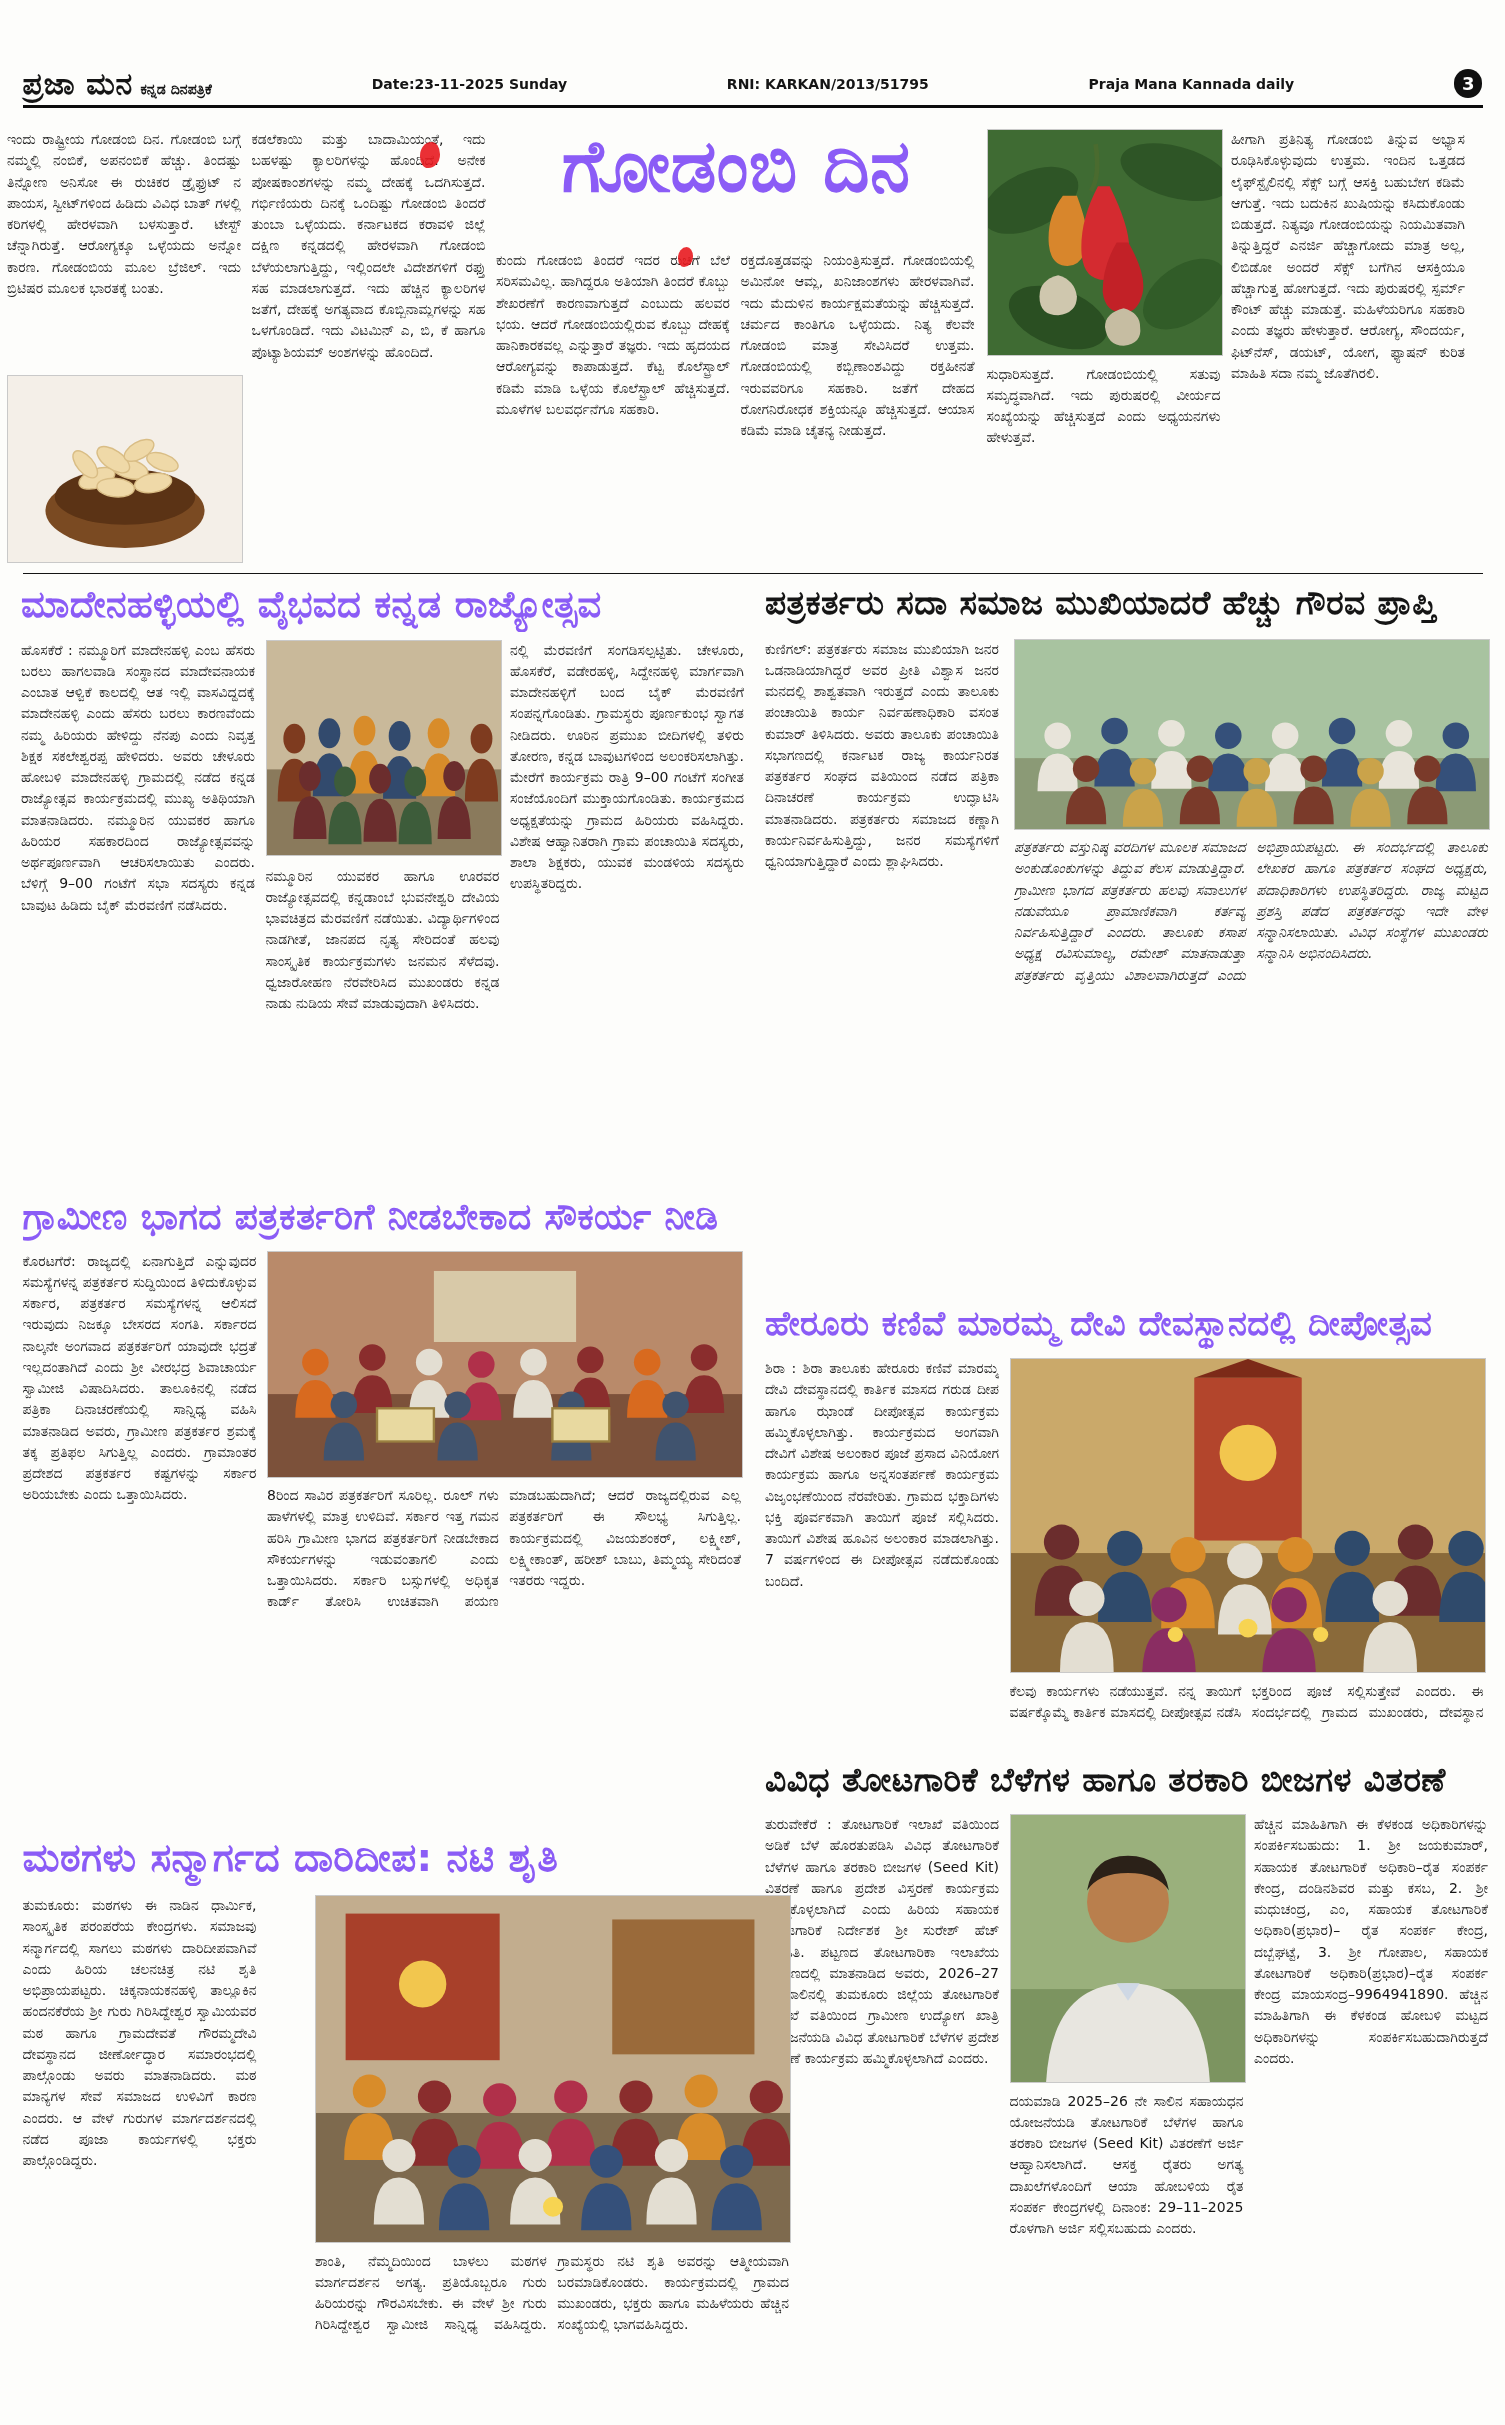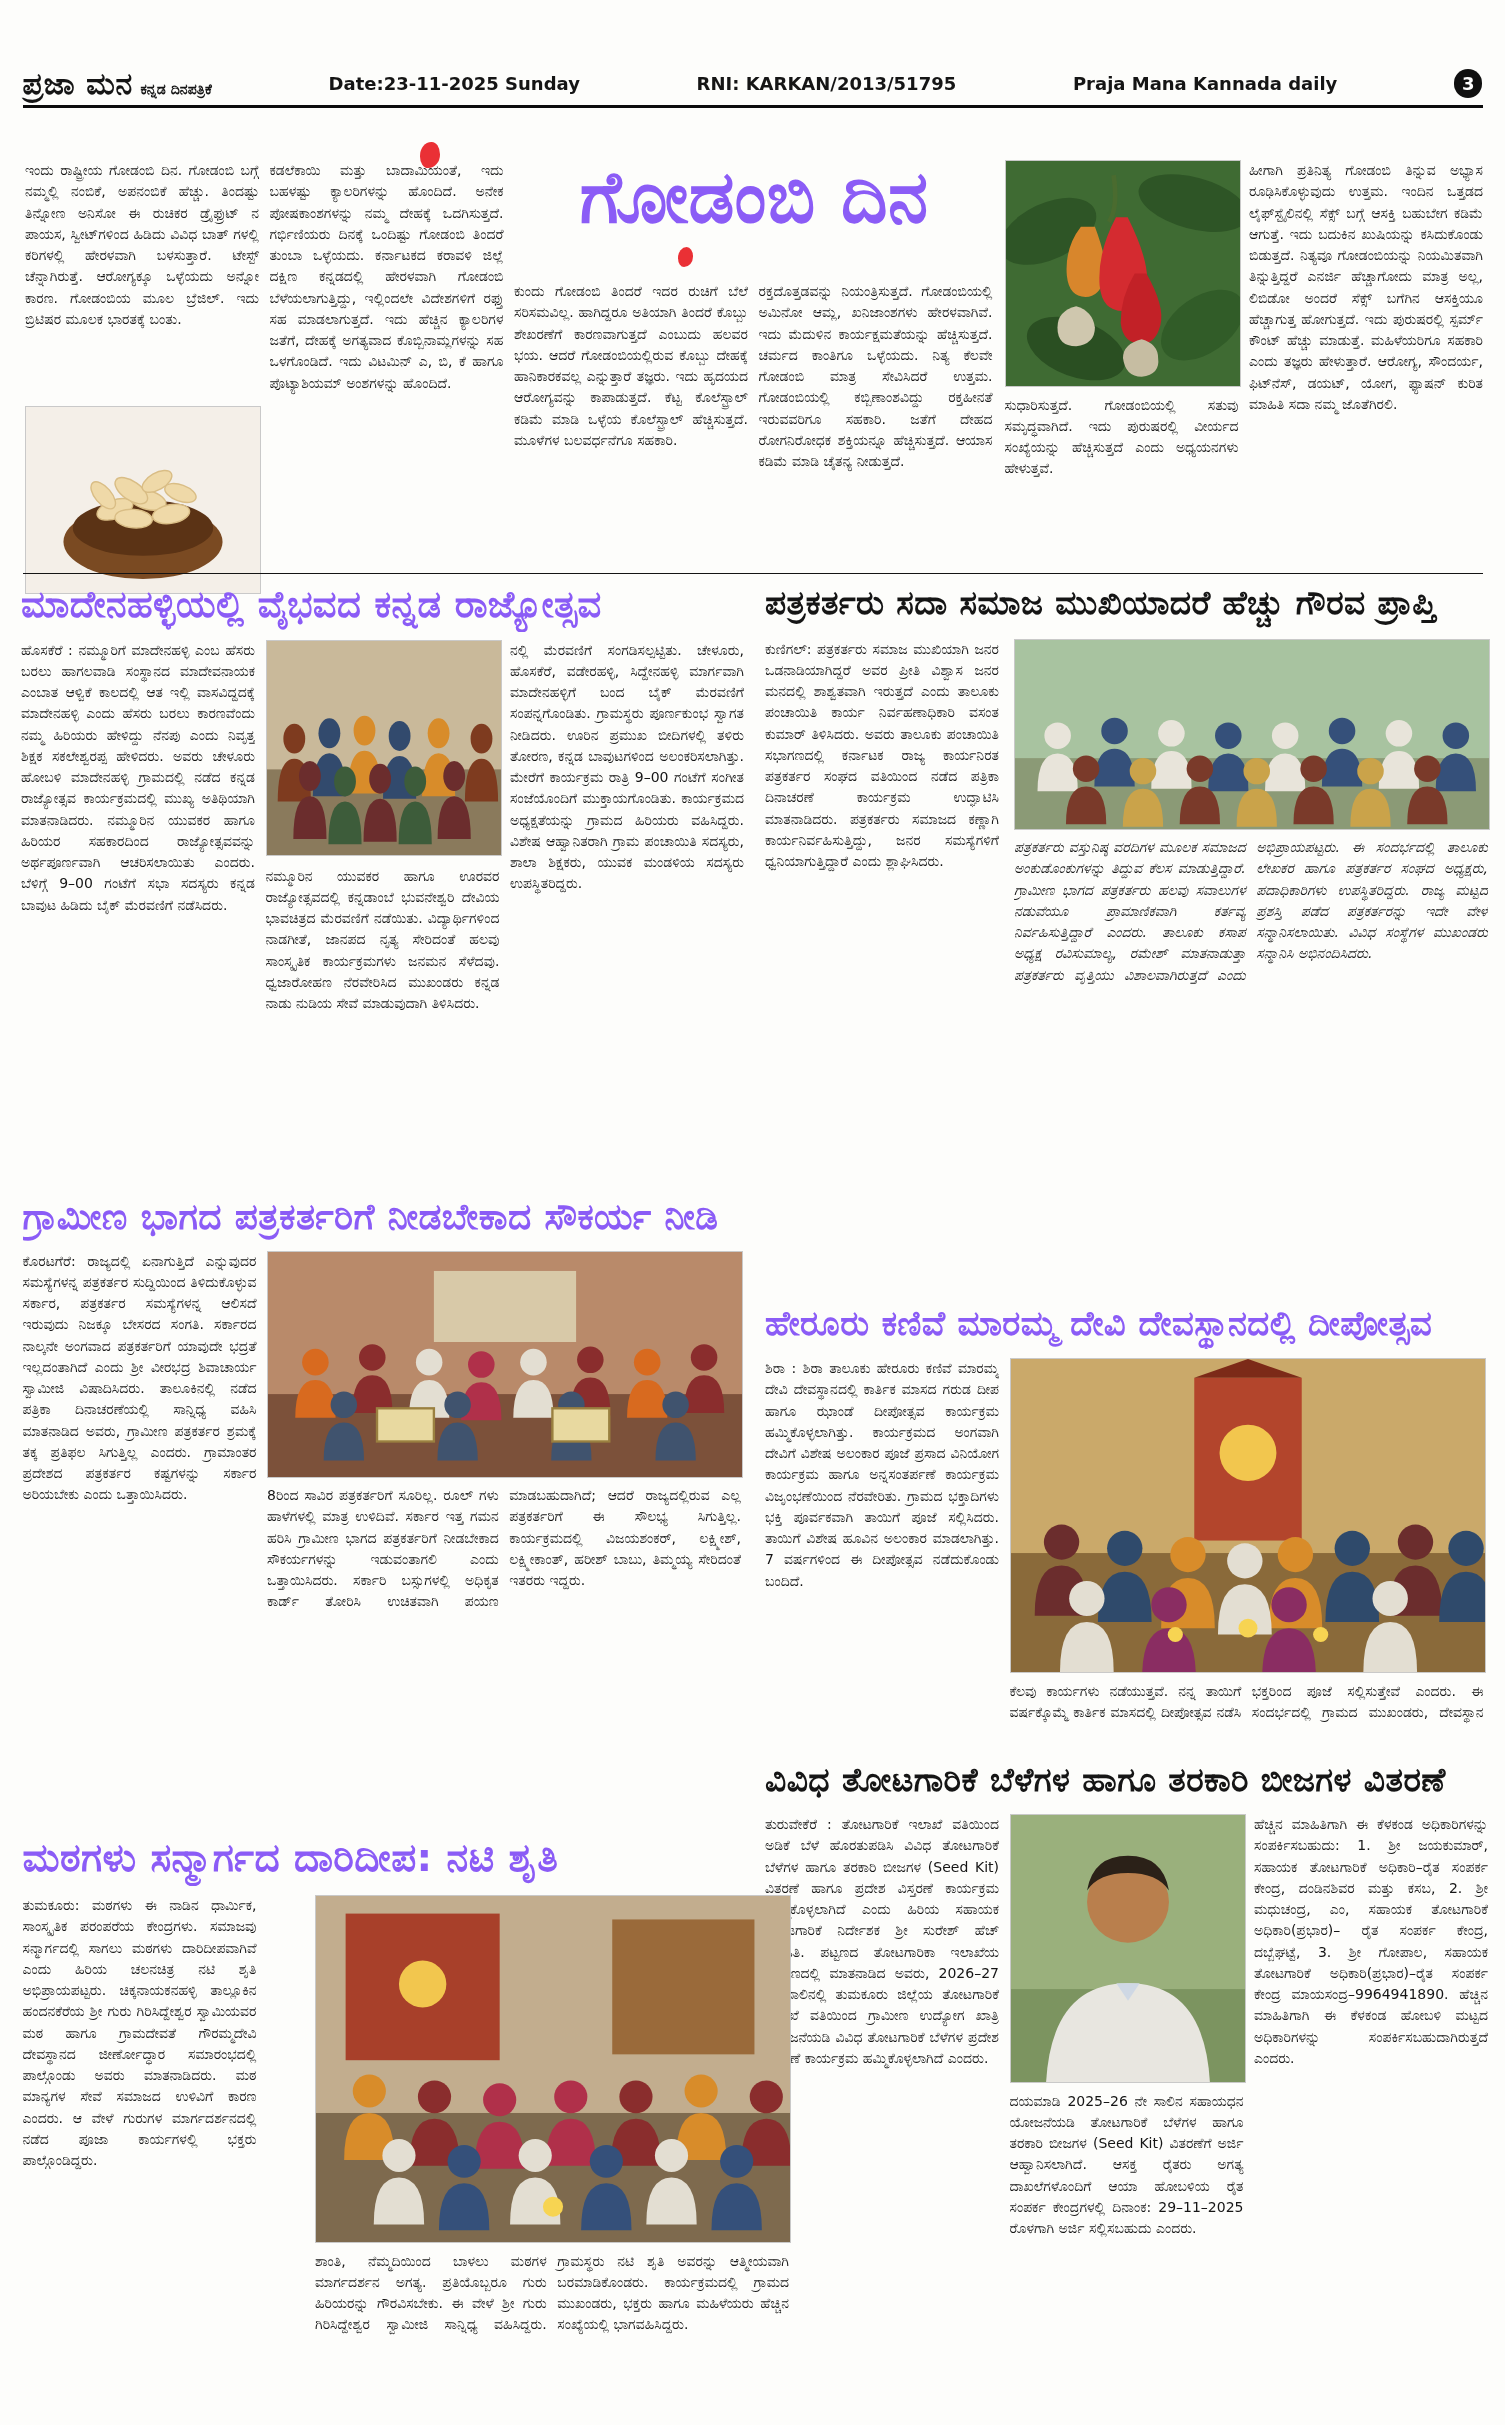--- a/index.html
+++ b/index.html
@@ -12,21 +12,21 @@
   .col{flex:0 0 234px;width:234px;}
   .flexrow{display:flex;gap:10.5px;}
   .cols2{column-count:2;column-gap:10.5px;}
   .photo{position:relative;overflow:hidden;border:0.7px solid #c9c9c9;}
   .photo svg{display:block;width:100%;height:100%;}
   
   #masthead{left:22.5px;top:62px;width:1460px;height:43px;border-bottom:3.7px solid #0c0c0c;
             display:flex;align-items:center;justify-content:space-between;}
   .logo-main{font-size:30px;font-weight:700;letter-spacing:0.7px;}
   .logo-sub{font-size:14.2px;font-weight:700;margin-left:7.5px;}
-  .mast-item{font-size:18px;font-weight:700;}
+  .mast-item{font-size:14px;font-weight:700;}
   #page-circle{width:28.5px;height:28.5px;border-radius:50%;background:#101010;color:#fff;
                display:flex;align-items:center;justify-content:center;font-size:18px;font-weight:700;}
   .splash{position:absolute;background:#e8191f;border-radius:58% 42% 60% 40%/55% 48% 52% 45%;opacity:.9;}
   .rule{left:22.5px;width:1460px;border-top:1.9px solid #141414;height:0;}
 </style>
 </head>
 <body>
 
 <svg width="0" height="0" style="position:absolute" aria-hidden="true">
   <defs>
@@ -41,21 +41,21 @@
   <div style="display:flex;align-items:baseline;">
     <span class="logo-main">ಪ್ರಜಾ ಮನ</span>
     <span class="logo-sub">ಕನ್ನಡ ದಿನಪತ್ರಿಕೆ</span>
   </div>
   <div class="mast-item">Date:23-11-2025 Sunday</div>
   <div class="mast-item">RNI: KARKAN/2013/51795</div>
   <div class="mast-item">Praja Mana Kannada daily</div>
   <div id="page-circle">3</div>
 </div>
 
-<div class="abs flexrow" style="left:25px;top:129px;width:1460px;height:435px;margin-top:31px;">
+<div class="abs flexrow" style="left:7px;top:129px;width:1460px;height:435px;">
   <div class="col">
     <div class="bodytext" style="height:238px;">ಇಂದು ರಾಷ್ಟ್ರೀಯ ಗೋಡಂಬಿ ದಿನ. ಗೋಡಂಬಿ ಬಗ್ಗೆ ನಮ್ಮಲ್ಲಿ ನಂಬಿಕೆ, ಅಪನಂಬಿಕೆ ಹೆಚ್ಚು. ತಿಂದಷ್ಟು ತಿನ್ನೋಣ ಅನಿಸೋ ಈ ರುಚಿಕರ ಡ್ರೈಫ್ರುಟ್ ನ ಪಾಯಸ, ಸ್ವೀಟ್‌ಗಳಿಂದ ಹಿಡಿದು ವಿವಿಧ ಬಾತ್ ಗಳಲ್ಲಿ ಕರಿಗಳಲ್ಲಿ ಹೇರಳವಾಗಿ ಬಳಸುತ್ತಾರೆ. ಟೇಸ್ಟ್ ಚೆನ್ನಾಗಿರುತ್ತೆ. ಆರೋಗ್ಯಕ್ಕೂ ಒಳ್ಳೆಯದು ಅನ್ನೋ ಕಾರಣ. ಗೋಡಂಬಿಯ ಮೂಲ ಬ್ರೆಜಿಲ್. ಇದು ಬ್ರಿಟಿಷರ ಮೂಲಕ ಭಾರತಕ್ಕೆ ಬಂತು.</div>
     <div class="photo" style="width:234px;height:186px;margin-top:7.5px;">
       <svg viewBox="0 0 100 80" preserveAspectRatio="none">
         <rect width="100" height="80" fill="#f4efe8"></rect>
         <ellipse cx="50" cy="58" rx="34" ry="16" fill="#7a4a22"></ellipse>
         <ellipse cx="50" cy="52" rx="30" ry="12" fill="#5b3315"></ellipse>
         <g fill="#efd9a8" stroke="#d9bd85" stroke-width="0.6">
           <ellipse cx="38" cy="44" rx="8" ry="4" transform="rotate(-20 38 44)"></ellipse>
           <ellipse cx="52" cy="40" rx="8" ry="4" transform="rotate(15 52 40)"></ellipse>

